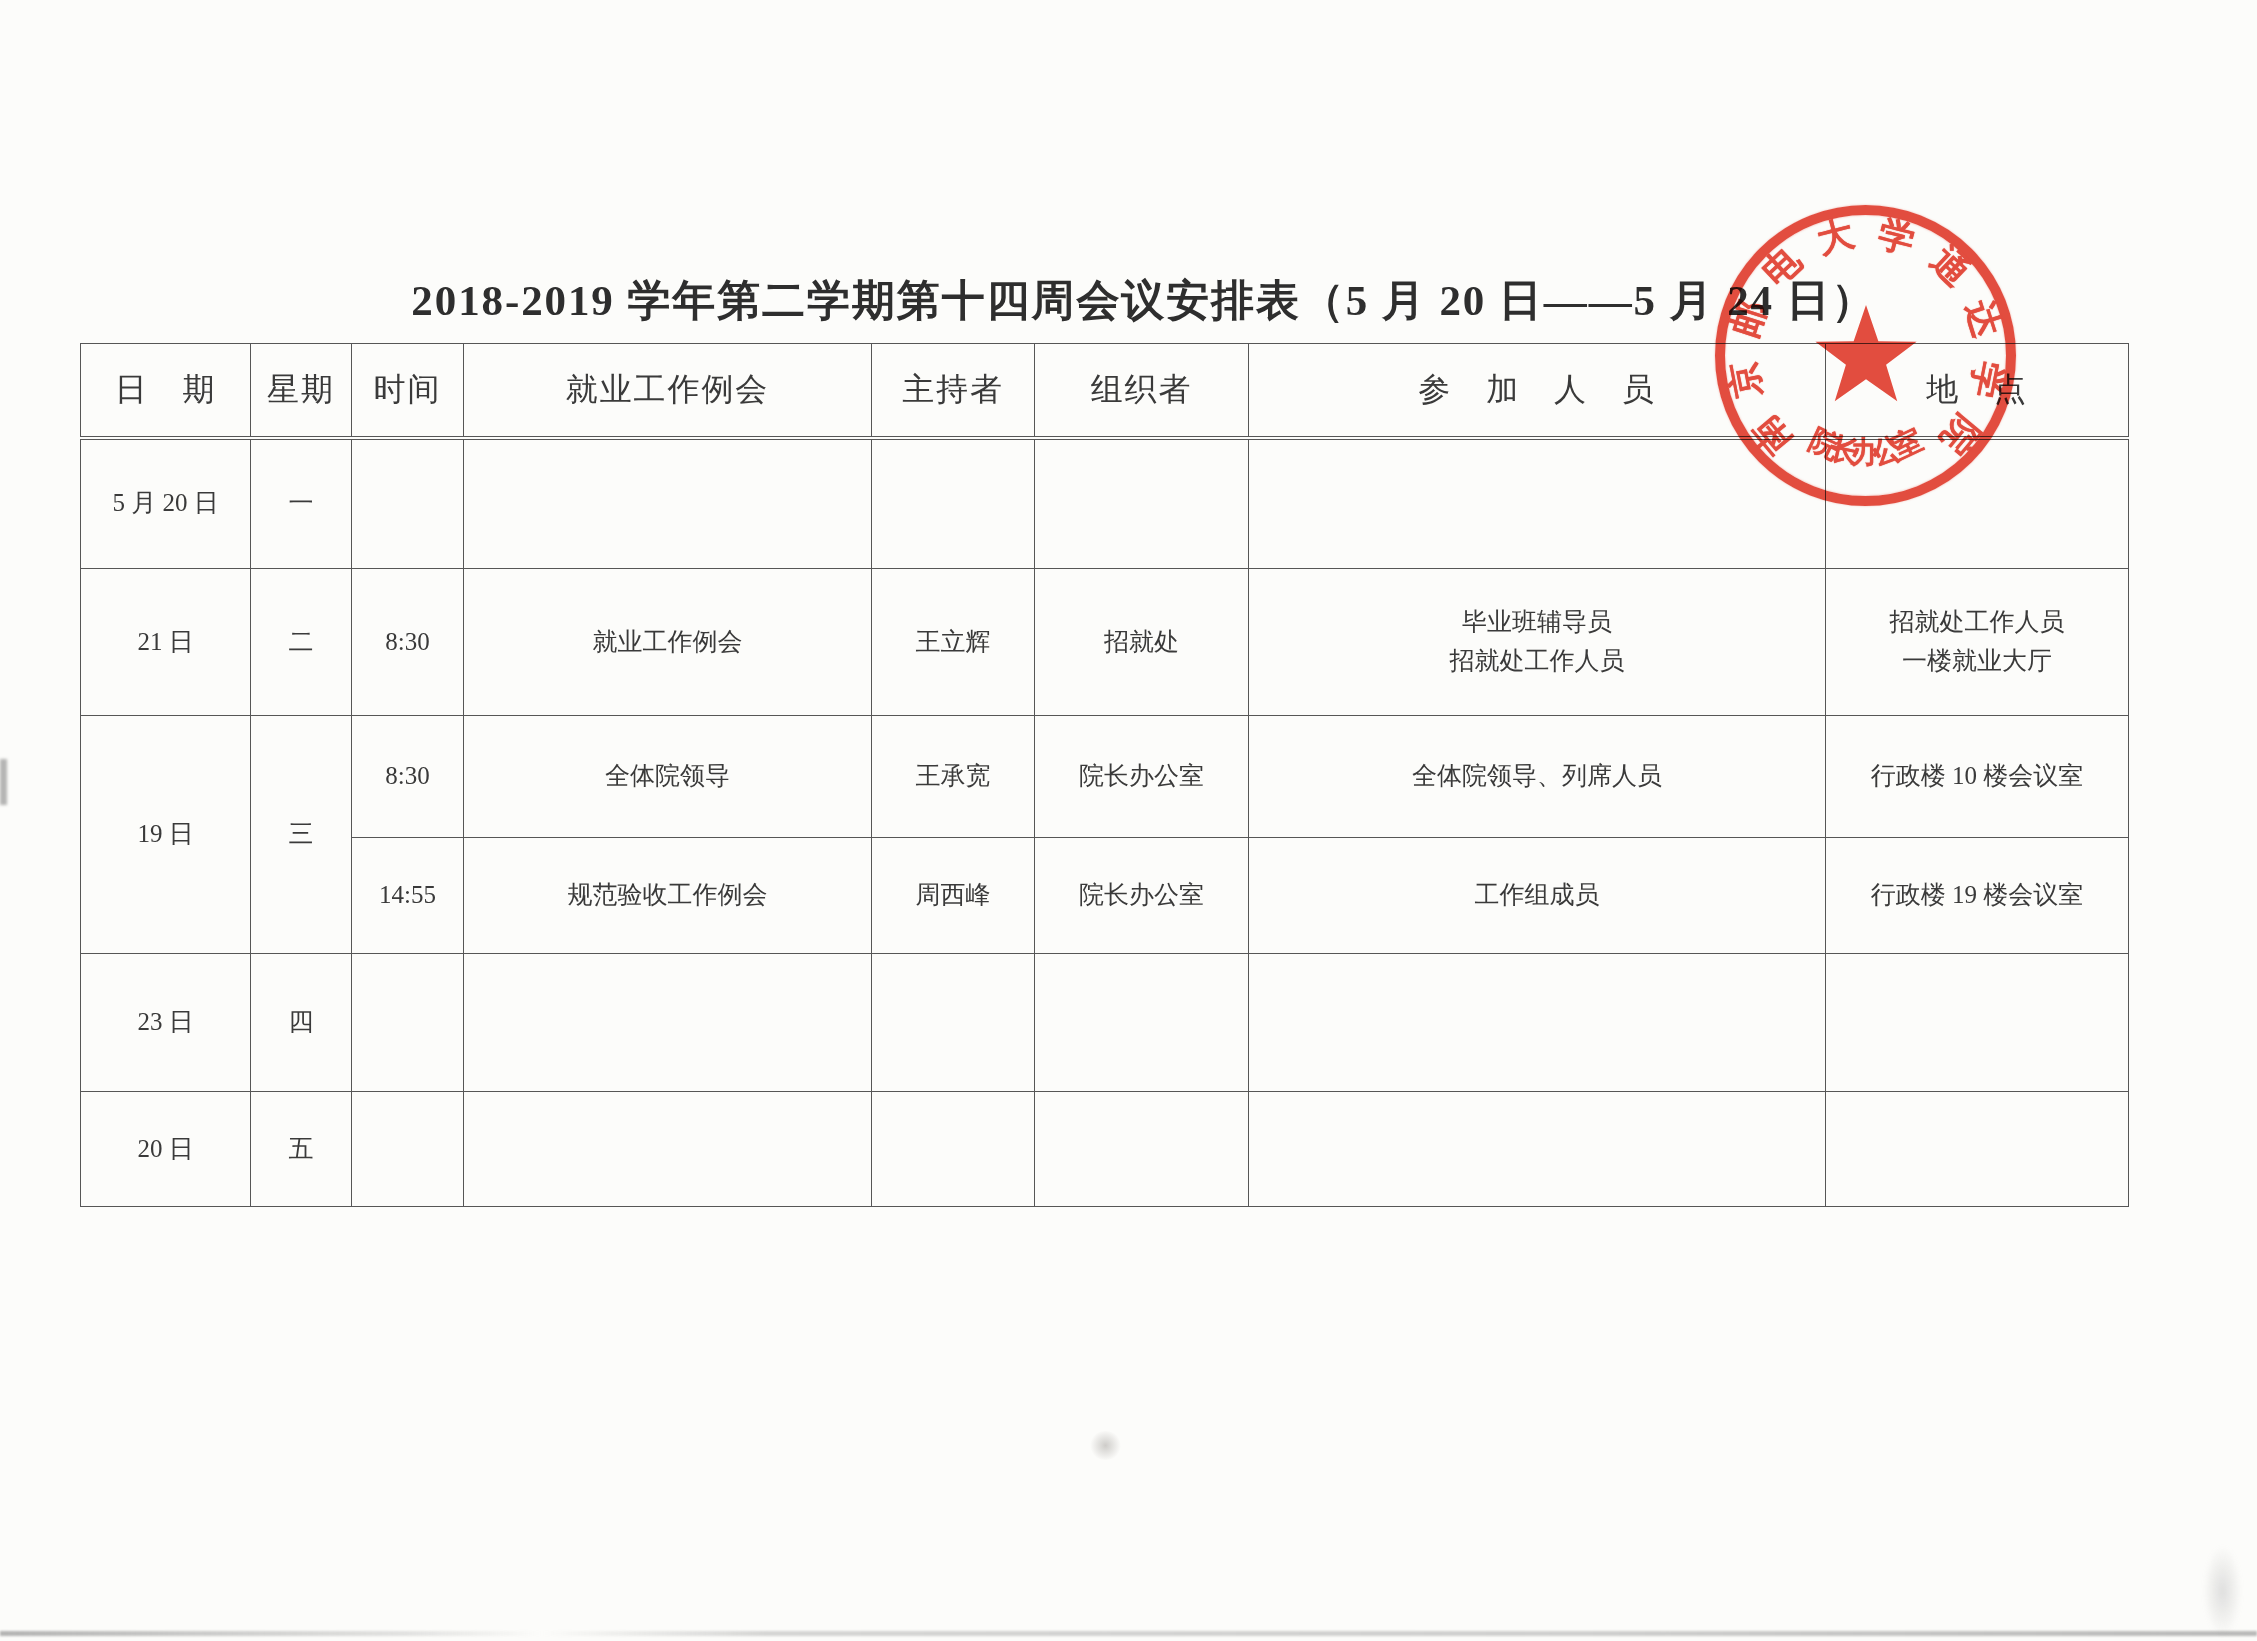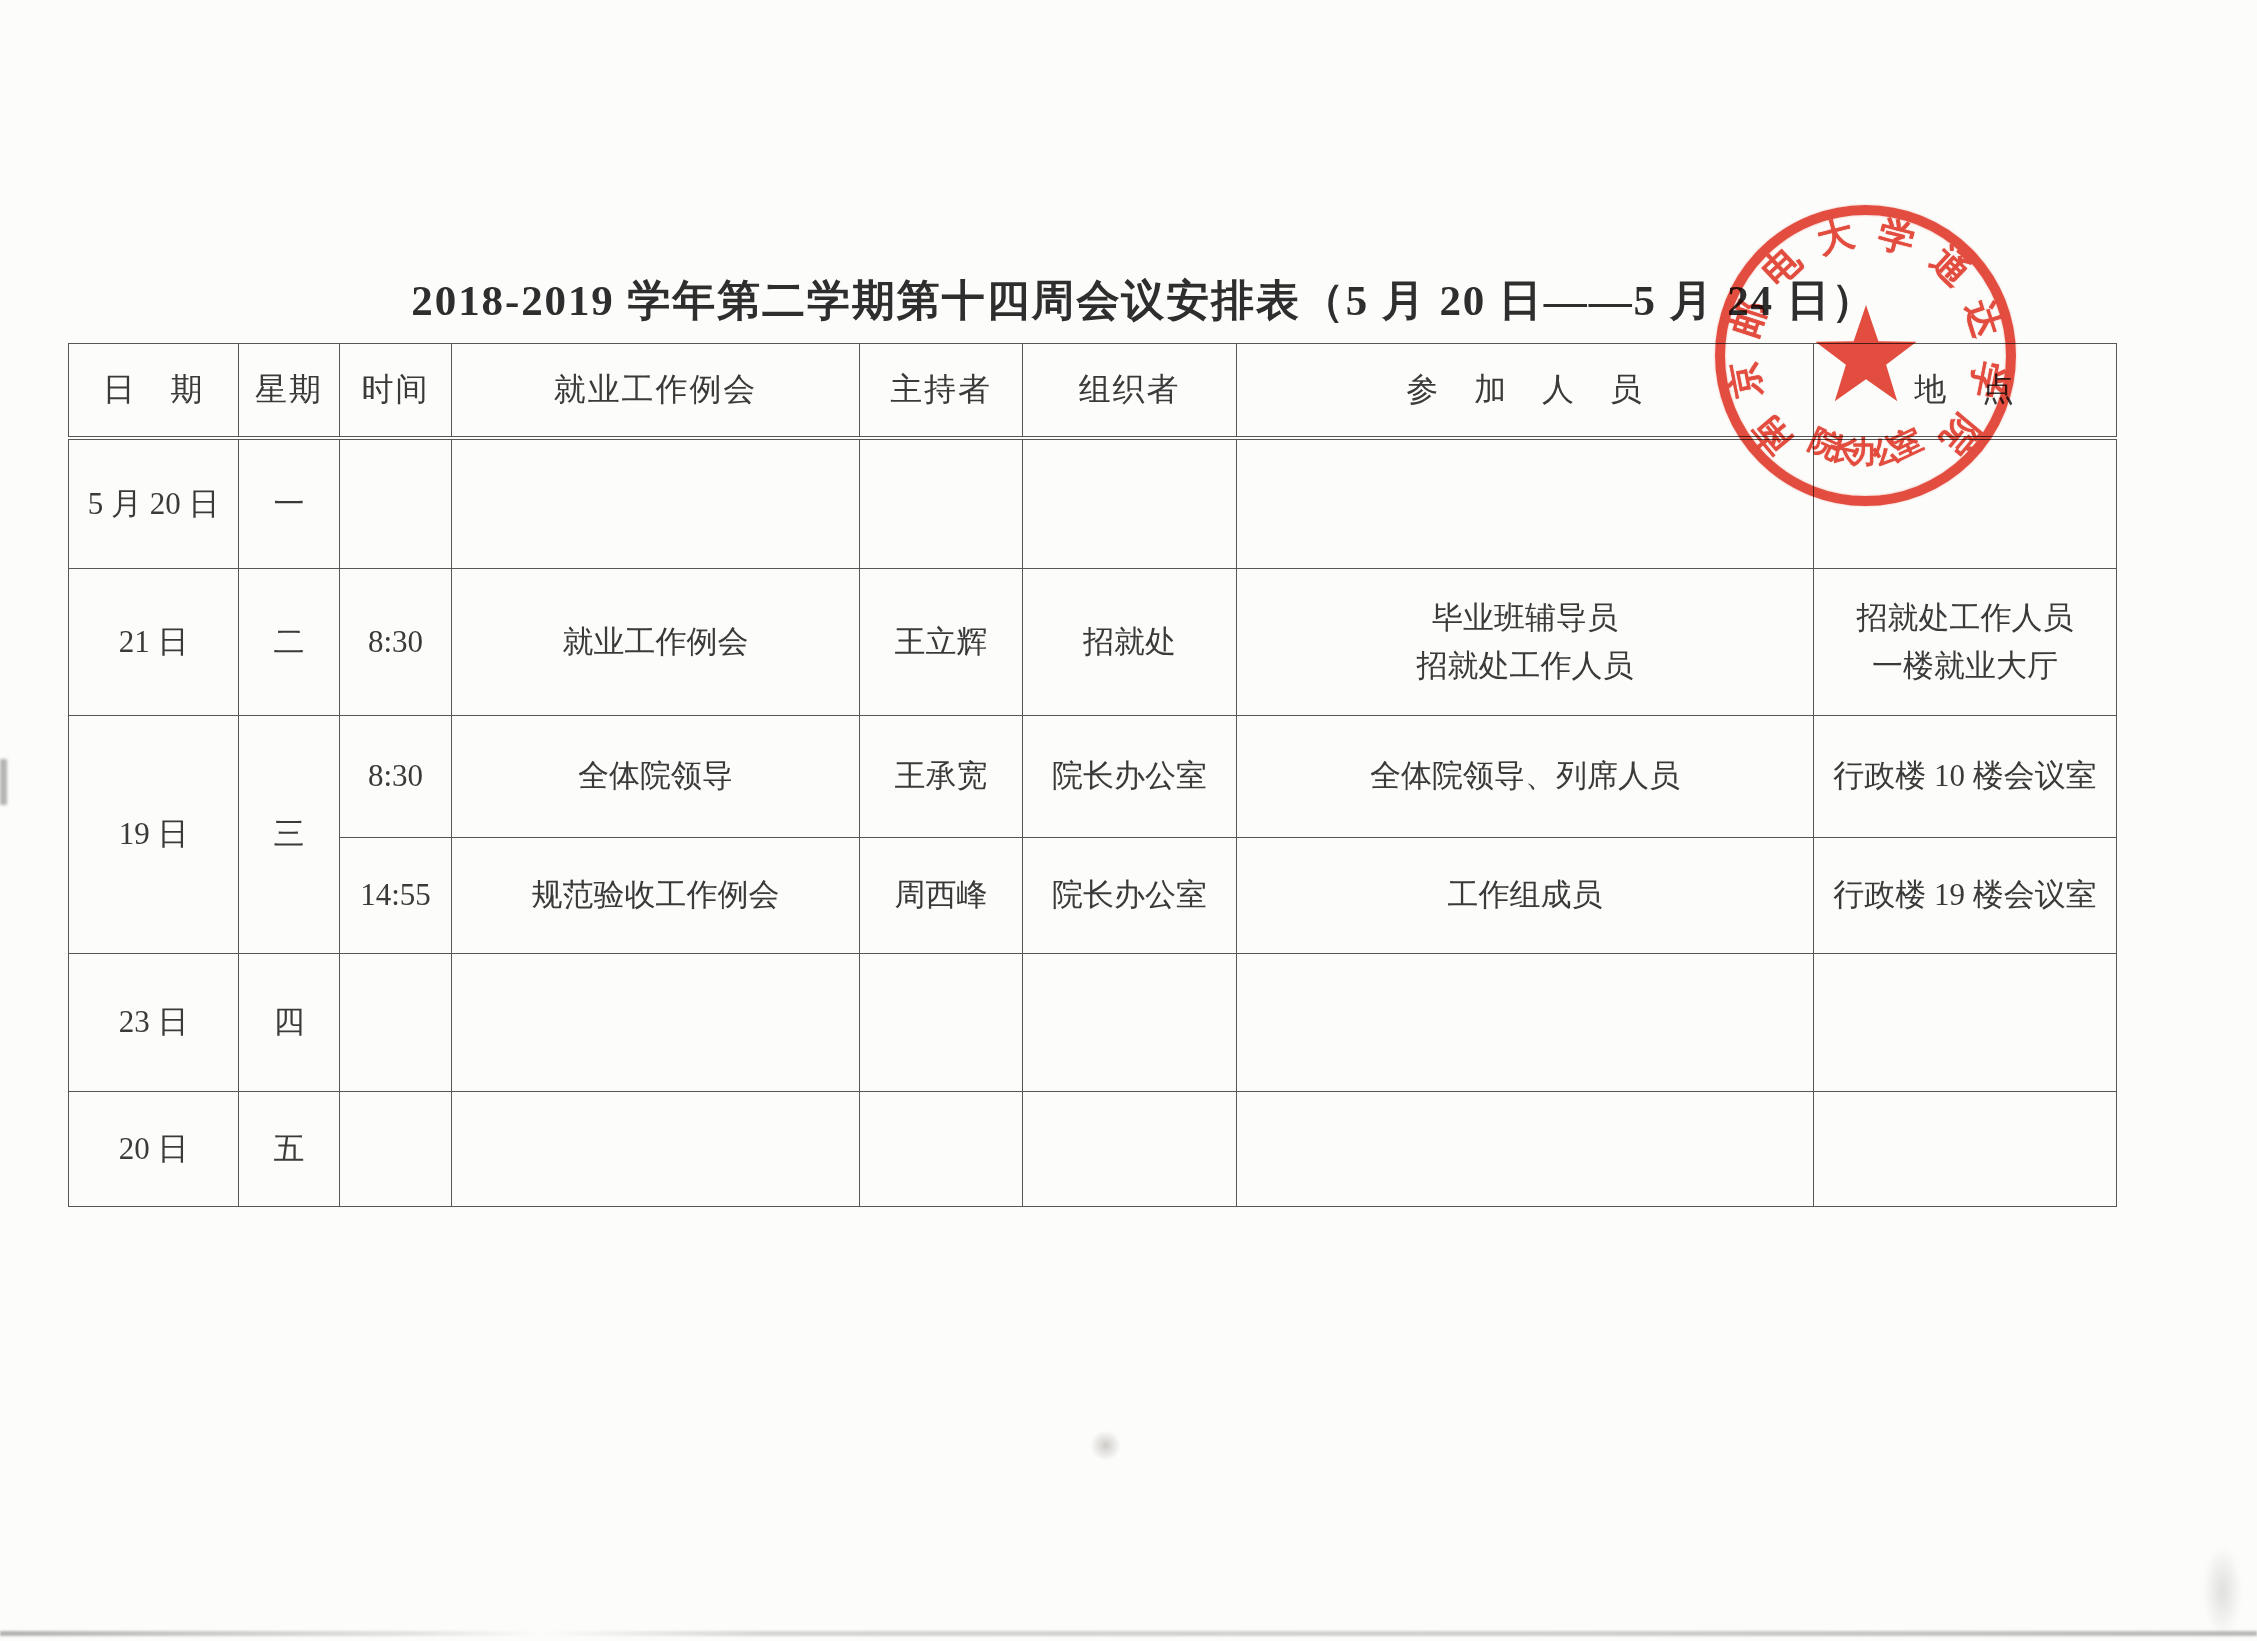--- a/index.html
+++ b/index.html
@@ -11,27 +11,27 @@
   }
   
   .doc-title{
     position:absolute;top:272px;left:0;width:100%;
     text-align:center;transform:translateX(15.4px);
     font-size:43px;font-weight:bold;letter-spacing:1.9px;color:#2e2e2e;
     white-space:nowrap;
   }
   
   table.schedule{
-    position:absolute;left:68px;top:343px;width:1712px;
+    position:absolute;left:80px;top:343px;width:1712px;
     border-collapse:collapse;table-layout:fixed;
   }
   table.schedule td,table.schedule th{
     border:1.9px solid #565656;
     font-weight:normal;
-    font-size:31px;color:#3a3a3a;
+    font-size:25px;color:#3a3a3a;
     text-align:center;vertical-align:middle;
     padding:0 5.8px;
     white-space:pre-line;
     line-height:1.55;
     word-break:keep-all;
     overflow:hidden;
   }
   table.schedule th{border-bottom:4.8px double #565656;font-size:32px;letter-spacing:1.9px;}
   
   .footer-note{

